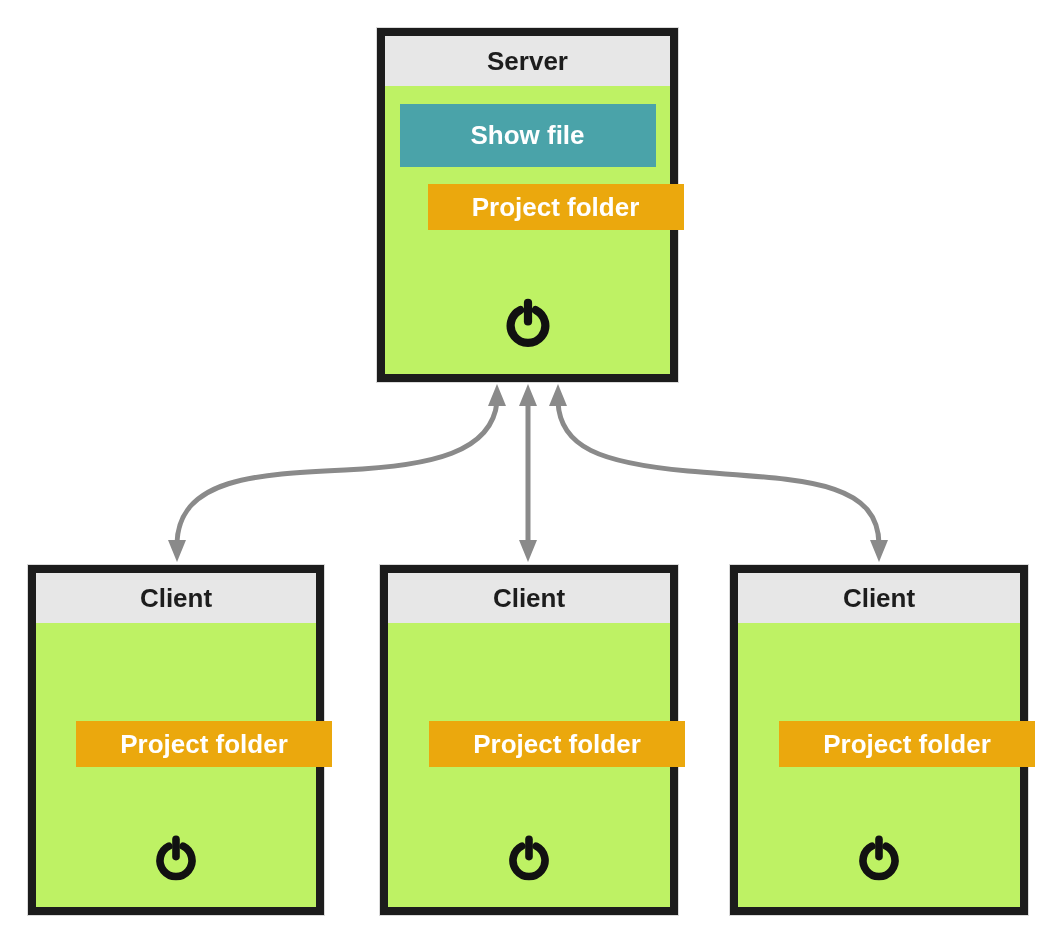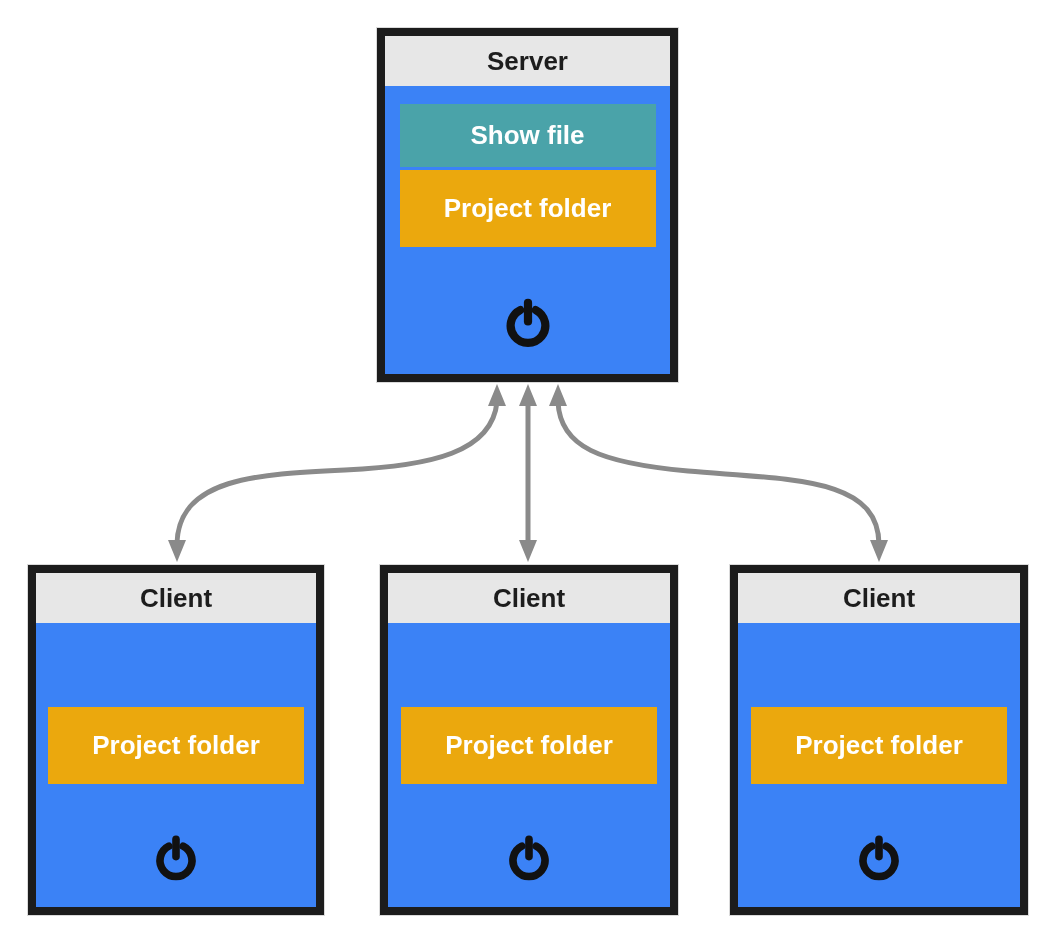--- a/index.html
+++ b/index.html
@@ -6,21 +6,21 @@
   .canvas {
     position: relative;
     width: 1056px;
     height: 946px;
     background: var(--canvas-bg, #ffffff);
     font-family: "Liberation Sans", "DejaVu Sans", sans-serif;
     overflow: hidden;
   }
   .node {
     position: absolute;
-    background: #3b82f6;
+    background: #bef264;
     border: 8px solid var(--box-border, #1c1c1c);
     box-shadow: 0 0 0 1px #dadada;
     box-sizing: border-box;
   }
   .node-server { left: 377px; top: 28px;  width: 301px; height: 354px; }
   .node-client-1 { left: 28px;  top: 565px; width: 296px; height: 350px; }
   .node-client-2 { left: 380px; top: 565px; width: 298px; height: 350px; }
   .node-client-3 { left: 730px; top: 565px; width: 298px; height: 350px; }
   .node-header {
     height: 50px;
@@ -42,21 +42,21 @@
     justify-content: center;
     border: none;
     padding: 4px;
     color: var(--button-text, #ffffff);
     font-weight: bold;
     font-size: 26px;
     font-family: inherit;
     cursor: pointer;
   }
   .btn-show-file { top: 68px; height: 63px; background: var(--show-file-bg, #4aa3a9); }
-  .btn-project-folder { top: 134px; height: 77px; background: var(--project-folder-bg, #eba80d); }
+  .btn-project-folder { top: 148px; height: 46px; background: var(--project-folder-bg, #eba80d); margin-left: 28px; }
   .power-btn {
     position: absolute;
     left: 50%;
     transform: translateX(-50%);
     background: none;
     border: none;
     padding: 0;
     cursor: pointer;
     line-height: 0;
   }

